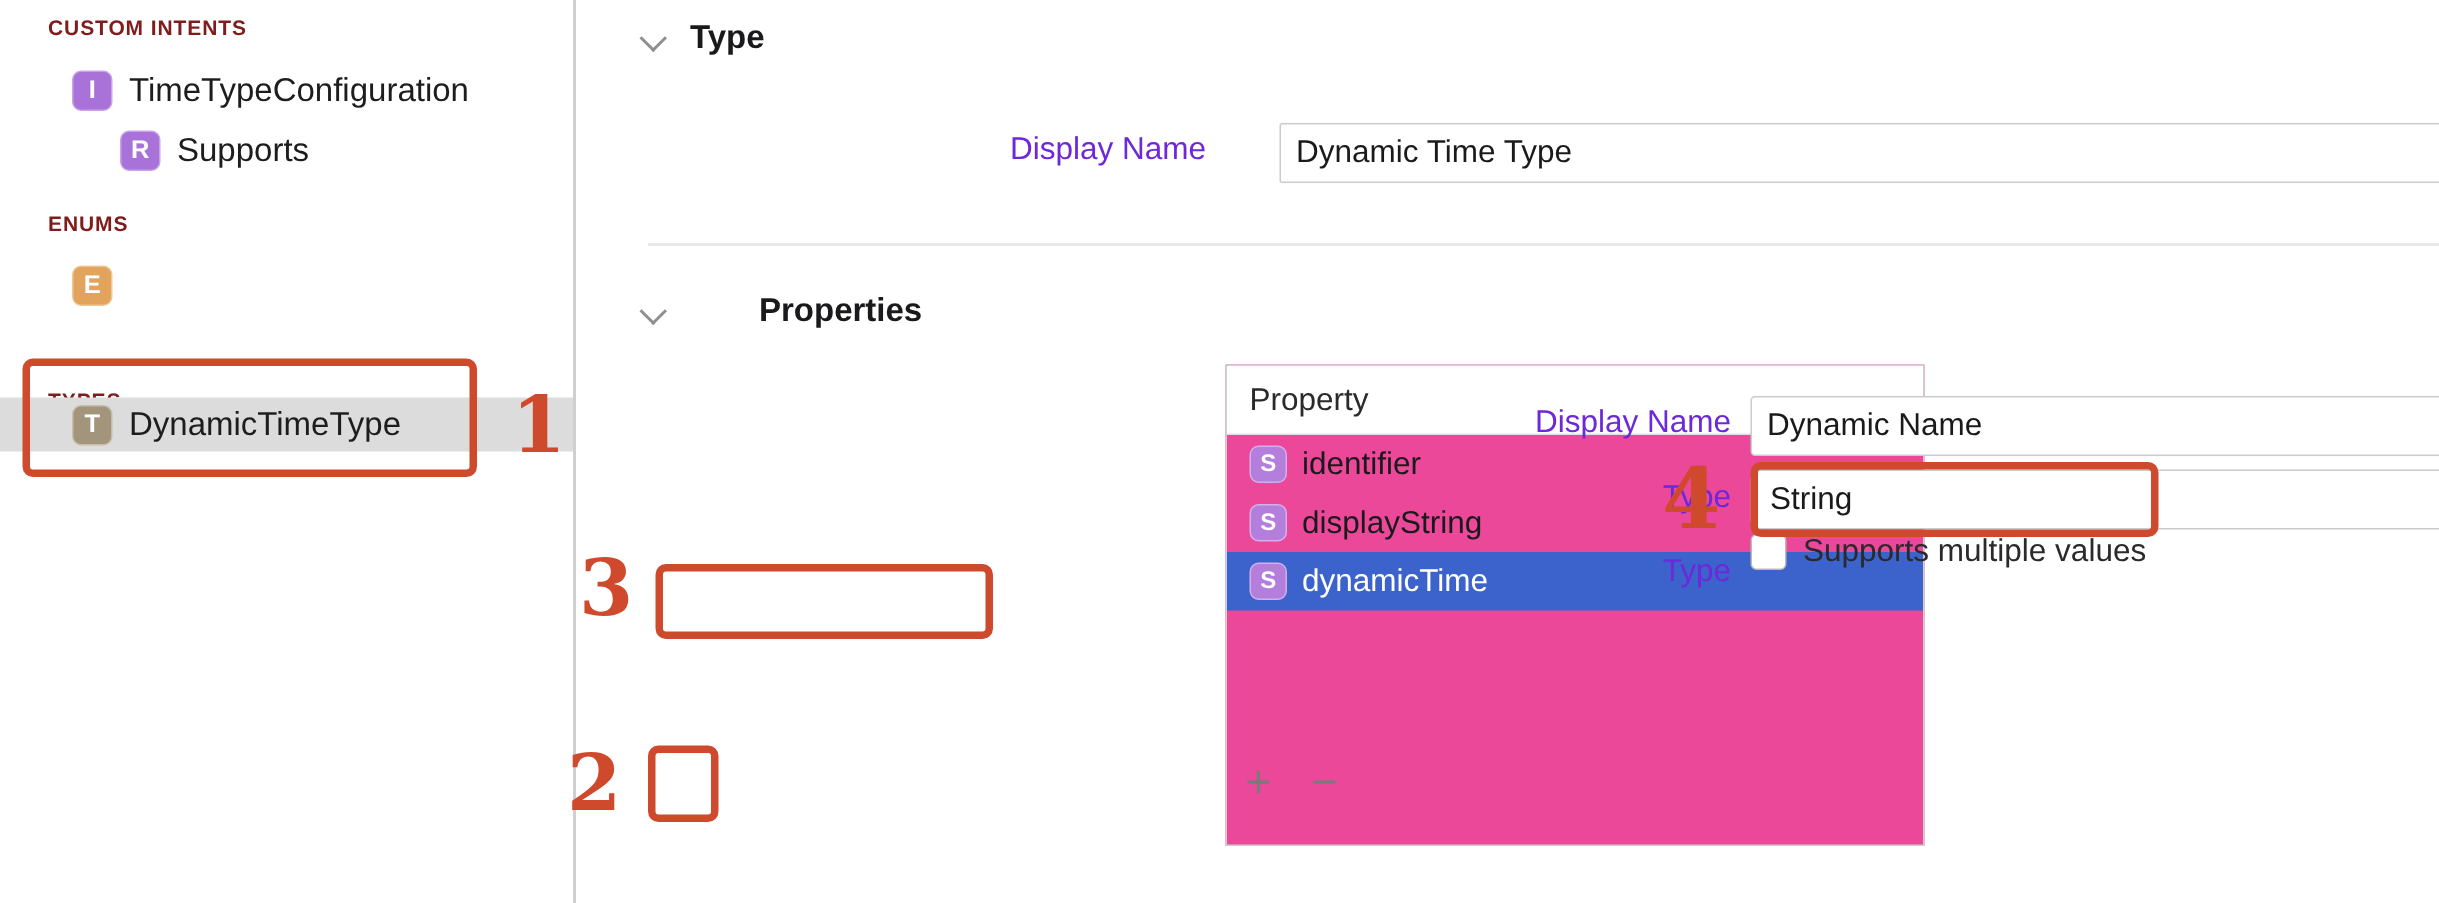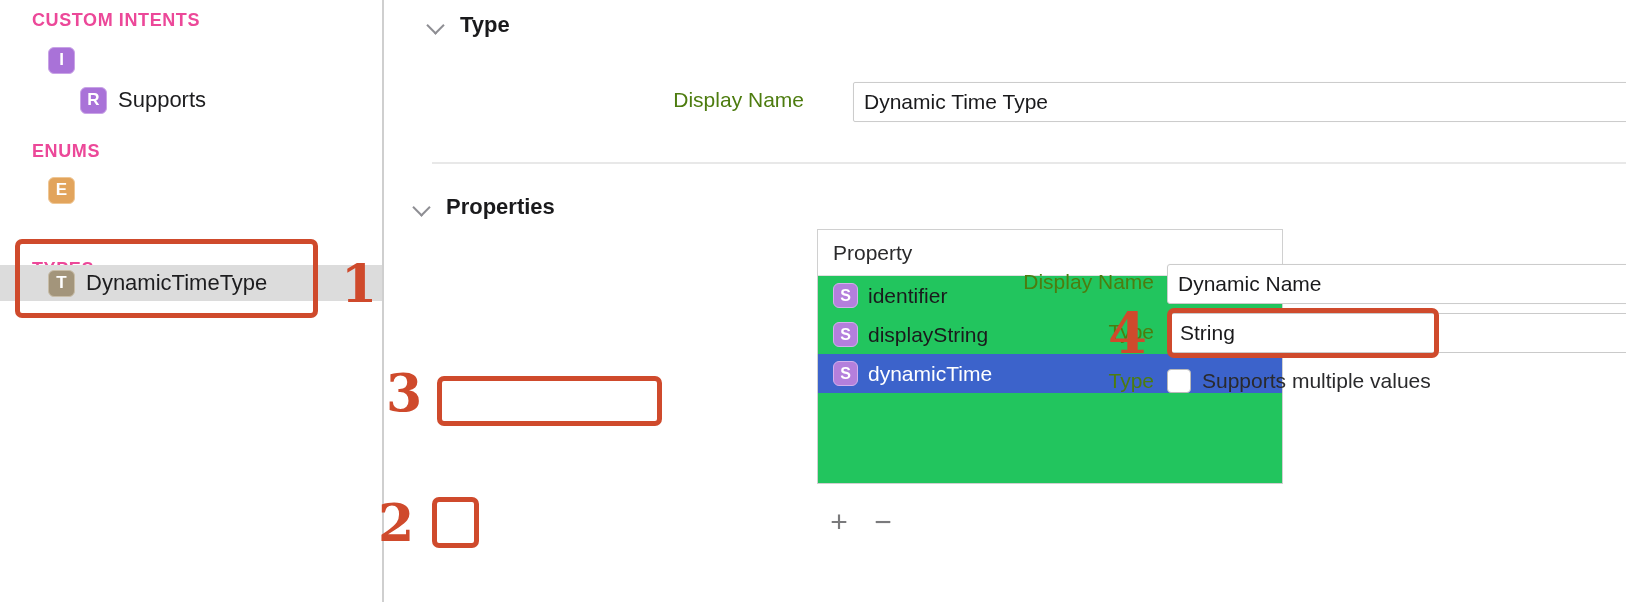--- a/index.html
+++ b/index.html
@@ -32,24 +32,24 @@
     background: #ffffff;
   }
   #sidebar-divider {
     position: absolute;
     left: 382px; top: 0;
     width: 1.5px; height: 602px;
     background: #cfcfcf;
   }
   .sb-group-header {
     position: absolute;
-    font-size: 18px;
+    font-size: 14px;
     font-weight: bold;
     letter-spacing: 0.6px;
-    color: #ec4899;
+    color: #7f1d1d;
   }
   .sb-row {
     position: absolute;
     display: flex;
     align-items: center;
     height: 36px;
     white-space: nowrap;
   }
   .sb-row.selected {
     background: #dcdcdc;
@@ -116,21 +116,21 @@
   }
   .hr {
     position: absolute;
     height: 1.5px;
     background: #e8e8e8;
   }
 
   .field-label {
     position: absolute;
     font-size: 21px;
-    color: #4d7c0f;
+    color: #6d28d9;
     text-align: right;
   }
   .text-field {
     position: absolute;
     box-sizing: border-box;
     background: #ffffff;
     border: 1px solid #cccccc;
     border-radius: 2px;
     display: flex;
     align-items: center;
@@ -148,25 +148,25 @@
     display: flex;
     align-items: center;
     padding-left: 12px;
     font-size: 21px;
     color: #1a1a1c;
   }
 
   
   #prop-table {
     position: absolute;
-    left: 433px; top: 229px;
-    width: 466px; height: 255px;
+    left: 433px; top: 243px;
+    width: 466px; height: 321px;
     box-sizing: border-box;
     border: 1.5px solid #d0d0d0;
-    background: #22c55e;
+    background: #ec4899;
     overflow: hidden;
   }
   #prop-table-header {
     height: 46px;
     box-sizing: border-box;
     border-bottom: 1px solid #e0e0e0;
     display: flex;
     align-items: center;
     padding-left: 15px;
     font-size: 21px;
@@ -237,20 +237,21 @@
 <body>
 
 <div id="root">
 
   <div id="sidebar">
 
     <div class="sb-group-header" style="left:32px; top:10px;">CUSTOM INTENTS</div>
 
     <div class="sb-row" style="left:48px; top:42px;">
       <span class="badge intent">I</span>
+      <span class="sb-label">TimeTypeConfiguration</span>
     </div>
 
     <div class="sb-row" style="left:80px; top:82px;">
       <span class="badge response">R</span>
       <span class="sb-label">Supports</span>
     </div>
 
     <div class="sb-group-header" style="left:32px; top:141px;">ENUMS</div>
 
     <div class="sb-row" style="left:48px; top:172px;">
@@ -276,21 +277,21 @@
     </div>
 
     <div class="field-label" style="left:260px; top:88px; width:160px;">Display Name</div>
 
     <div class="text-field" style="left:469px; top:82px; width:1100px; height:40px;">
       <span>Dynamic Time Type</span>
     </div>
 
     <div class="hr" style="left:48px; top:162px; width:1194px;"></div>
 
-    <div class="section-header" style="left:28px; top:194px;">
+    <div class="section-header" style="left:42px; top:194px;gap:46px;">
       <span class="chevron"></span>
       <span class="section-title">Properties</span>
     </div>
 
     <div id="prop-table">
       <div id="prop-table-header">Property</div>
 
       <div class="prop-row">
         <span class="badge string">S</span>
         <span class="prop-name">identifier</span>
@@ -319,21 +320,21 @@
     </div>
 
     <div class="field-label" style="left:650px; top:320px; width:120px;">Type</div>
 
     <div class="pop-field" style="left:783px; top:313px; width:475px; height:40px;">
       <span>String</span>
     </div>
 
     <div class="field-label" style="left:640px; top:369px; width:130px;">Type</div>
 
-    <div style="position:absolute; left:783px; top:369px; display:flex; align-items:center;">
+    <div style="position:absolute; left:783px; top:356px; display:flex; align-items:center;">
       <span class="checkbox"></span>
       <span style="margin-left:11px; font-size:21px; color:#2a2a2c;">Supports multiple values</span>
     </div>
 
   </div>
 
   <div class="anno" style="left:15px; top:239px; width:303px; height:79px;"></div>
   <div class="anno-num" style="left:341px; top:258px; font-size:52px;">1</div>
 
   <div class="anno" style="left:432px; top:497px; width:47px; height:51px;"></div>

